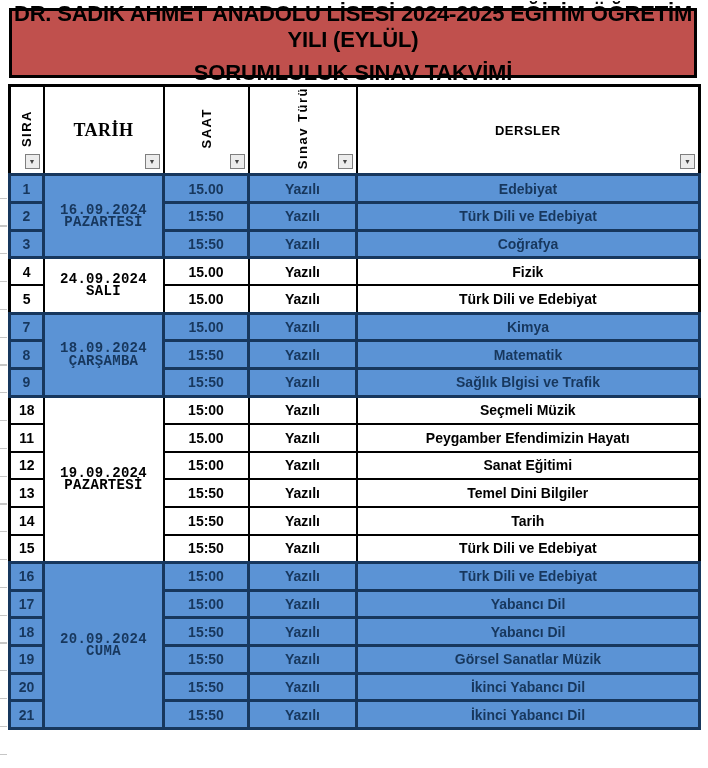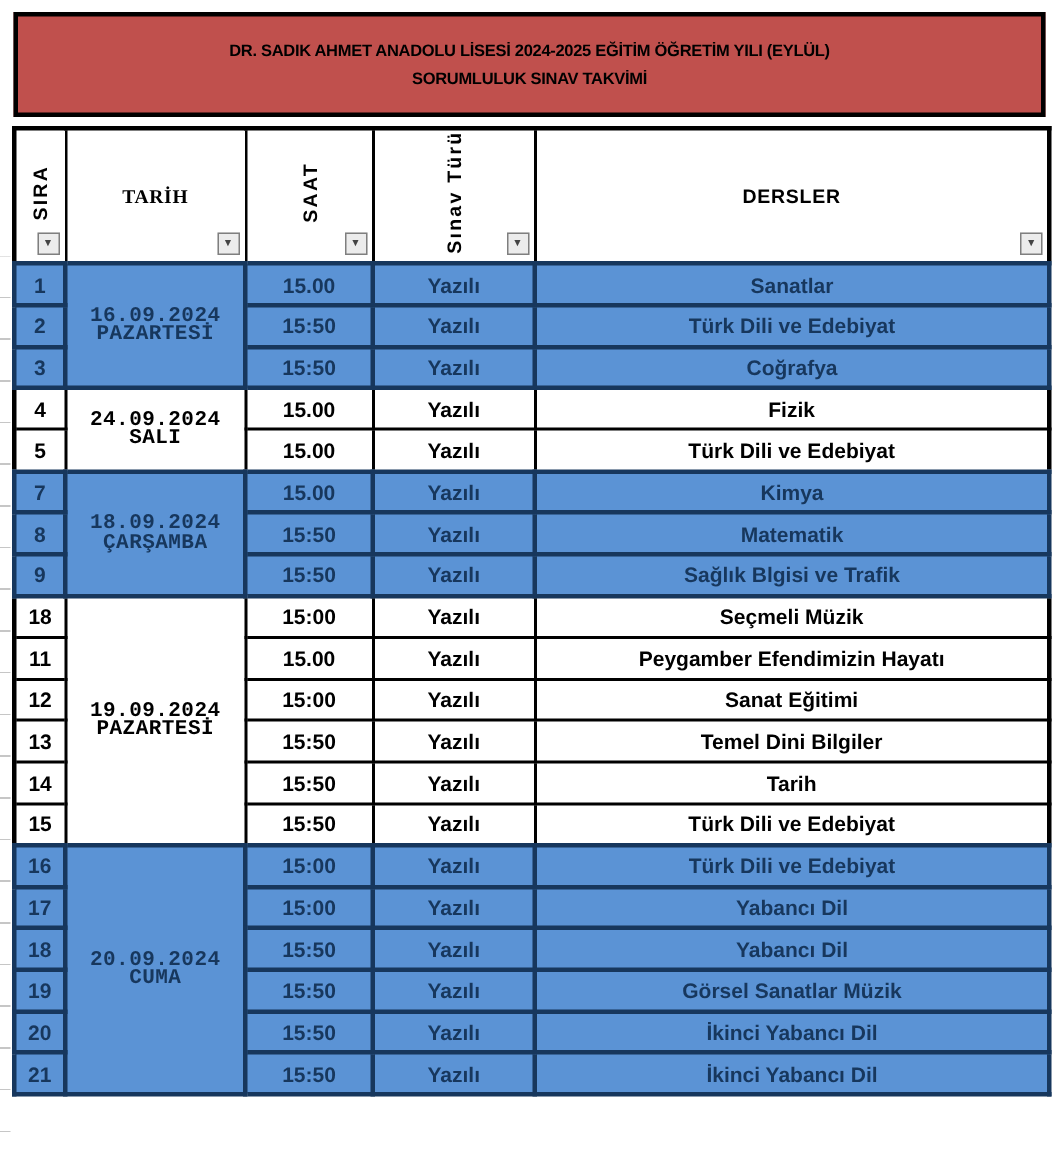--- a/index.html
+++ b/index.html
@@ -5,30 +5,30 @@
   html,body{margin:0;padding:0;background:#fff;}
   body{width:708px;height:768px;font-family:"Liberation Sans",sans-serif;}
   .stage{position:relative;width:708px;height:768px;background:#fff;overflow:hidden;}
 
   
   .left-gridlines{position:absolute;left:0;top:171px;width:7px;height:585px;
     background:repeating-linear-gradient(to bottom,transparent 0,transparent 26.7px,#c6c6c6 26.7px,#c6c6c6 27.8px);}
 
   .title{position:absolute;left:9px;top:8px;width:682px;height:64px;background:#C0504D;
     border:3px solid #000;display:flex;flex-direction:column;justify-content:center;align-items:center;
-    gap:7px;font-weight:bold;font-size:11px;color:#000;letter-spacing:-0.2px;text-align:center;}
+    gap:7px;font-weight:bold;font-size:22px;color:#000;letter-spacing:-0.2px;text-align:center;}
 
   table.sched{position:absolute;left:8px;top:84px;width:690px;border-collapse:collapse;
     table-layout:fixed;border:3px solid #000;background:#fff;}
 
   thead th{border:2px solid #000;background:#fff;height:83px;position:relative;
     font-weight:bold;color:#000;vertical-align:middle;text-align:center;padding:0;}
   .vert{writing-mode:vertical-rl;transform:rotate(180deg);display:inline-block;
     font-size:13px;letter-spacing:1.5px;font-weight:bold;}
-  .h-tarih{font-family:"Liberation Serif",serif;font-size:13px;letter-spacing:0.5px;}
+  .h-tarih{font-family:"Liberation Serif",serif;font-size:18px;letter-spacing:0.5px;}
   .h-dersler{font-size:13px;letter-spacing:0.5px;}
 
   .filter{position:absolute;right:3px;bottom:4px;width:13px;height:13px;background:#ececec;
     border:1px solid #7f7f7f;display:flex;align-items:center;justify-content:center;cursor:pointer;}
   .fi{font-size:7px;line-height:7px;color:#444;}
 
   tr.row{height:27.7px;}
   tr.row td{padding:0 2px;text-align:center;vertical-align:middle;font-weight:bold;font-size:14px;}
   tr.white td{border:2px solid #000;background:#fff;color:#000;}
   tr.blue td{border:3px solid #17375D;background:#5B93D5;color:#17375D;}
@@ -92,21 +92,21 @@
     </thead>
     <tbody id="tbody">
         <tr class="row blue">
           <td class="num">1</td>
           <td class="date" rowspan="3">
             <div>16.09.2024</div>
             <div>PAZARTESİ</div>
           </td>
           <td class="time">15.00</td>
           <td class="type">Yazılı</td>
-          <td class="course">Sanatlar</td>
+          <td class="course">Edebiyat</td>
         </tr>
         <tr class="row blue">
           <td class="num">2</td>
           <td class="time">15:50</td>
           <td class="type">Yazılı</td>
           <td class="course">Türk Dili ve Edebiyat</td>
         </tr>
         <tr class="row blue">
           <td class="num">3</td>
           <td class="time">15:50</td>

